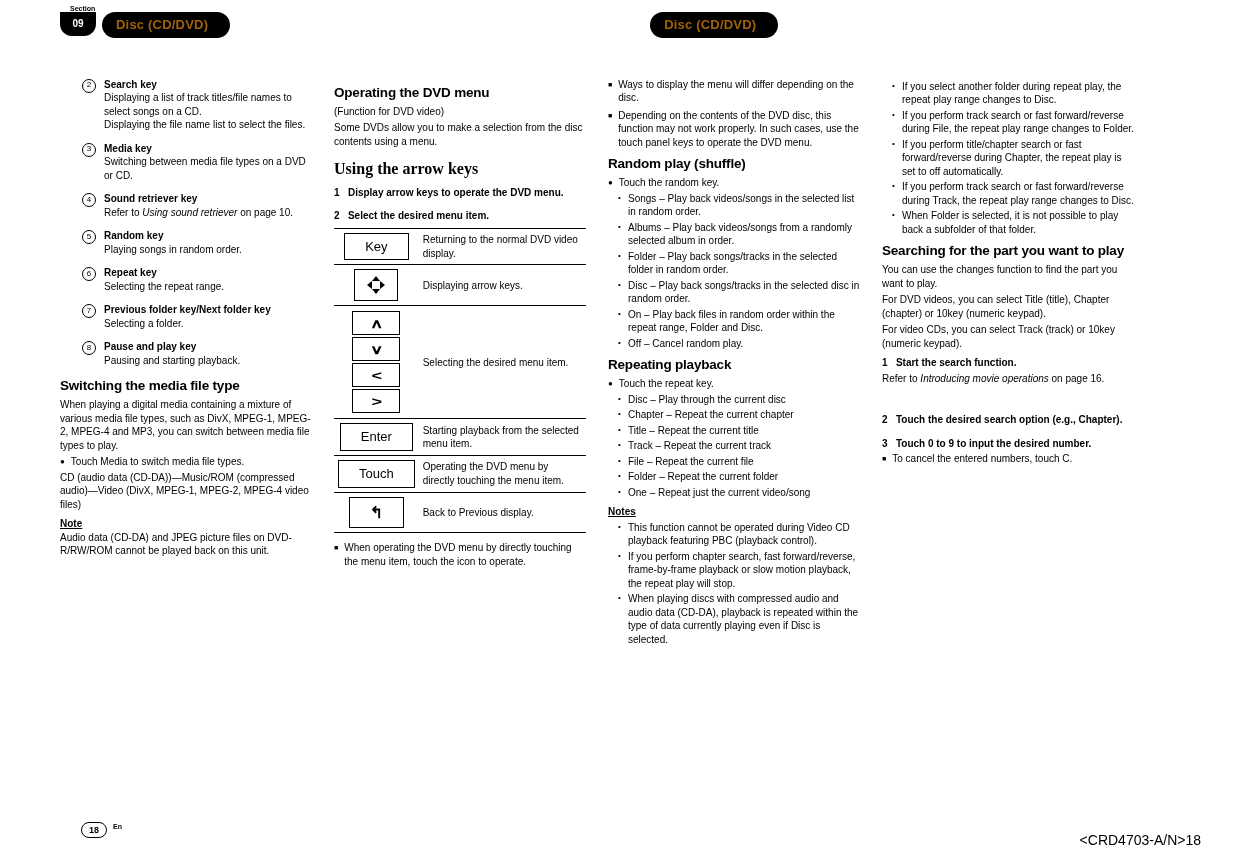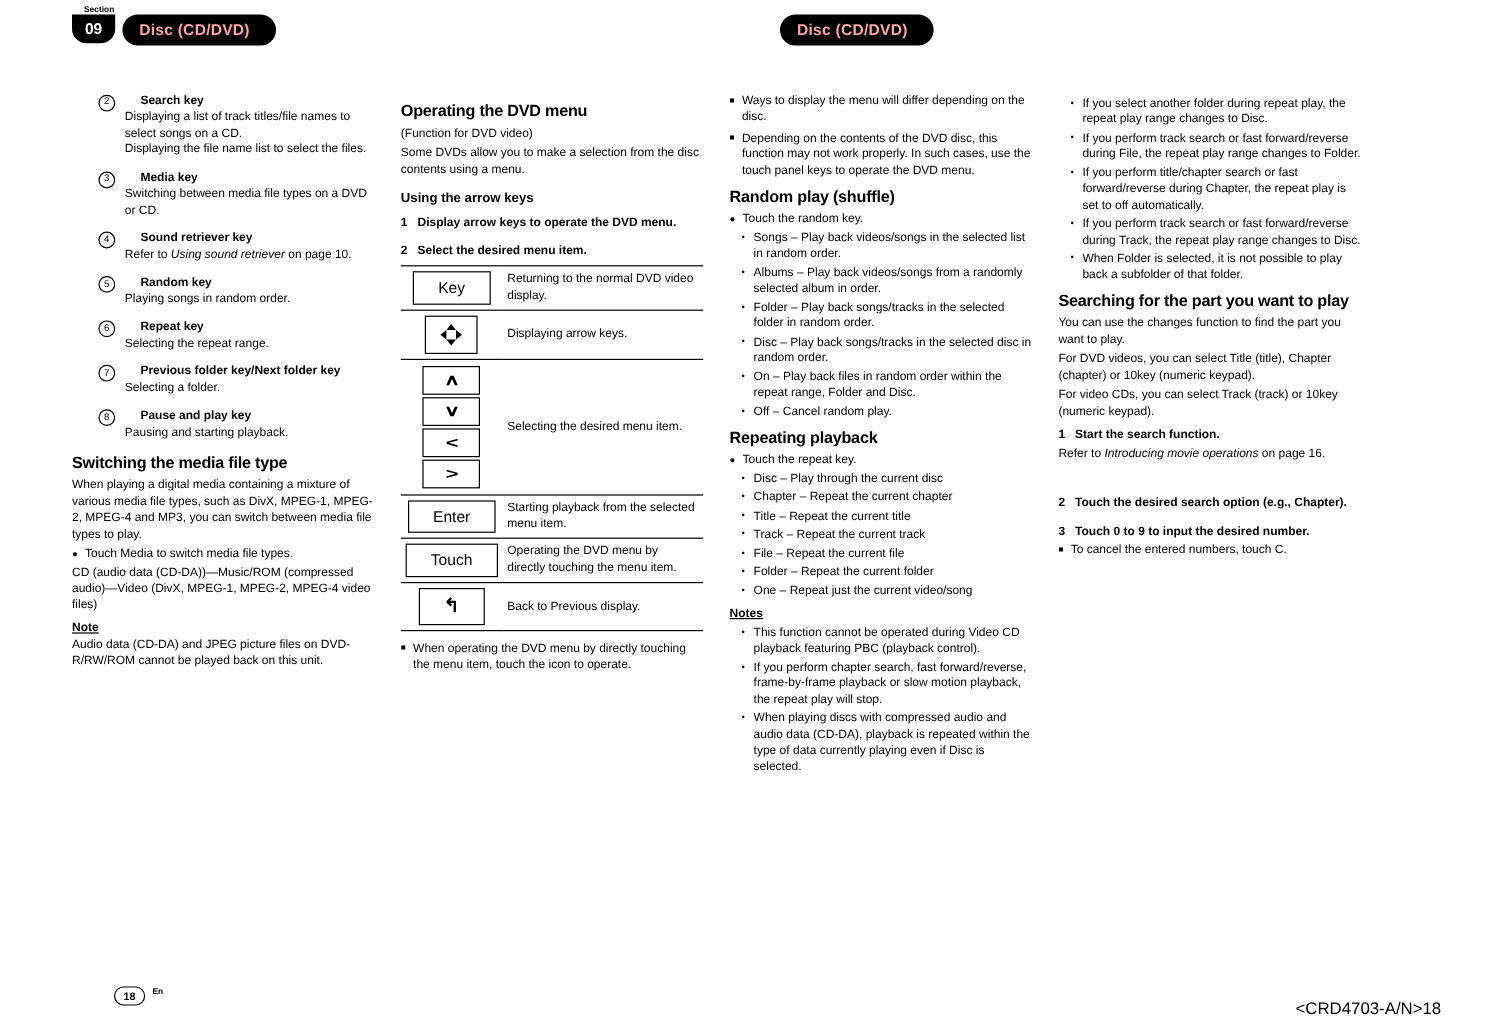--- a/index.html
+++ b/index.html
@@ -16,52 +16,52 @@
   }
   .top-bar { display: flex; align-items: flex-start; gap: 0; margin-bottom: 40px; }
   .section-label {
     font-size: 7px; font-weight: bold;
     position: absolute; top: 4px; left: 70px;
   }
   .sec-num {
     background: #000; color: #fff;
     border-radius: 0 0 12px 12px;
     width: 36px; height: 24px;
-    font-size: 13px; font-weight: bold;
+    font-size: 10px; font-weight: bold;
     display: flex; align-items: center; justify-content: center;
     margin-right: 6px;
     flex-shrink: 0;
   }
   .tab {
-    background: #000; color: #fca5a5;
+    background: #000; color: #a16207;
     border-radius: 14px;
     padding: 4px 22px 4px 14px;
     font-size: 13px; font-weight: bold;
     letter-spacing: 0.2px;
     display: inline-block;
   }
   .tab-wrap { display: flex; gap: 420px; }
   .columns {
     display: flex;
     gap: 22px;
   }
   .col { width: 252px; }
   .h-main { font-size: 13.5px; font-weight: bold; margin: 6px 0 3px 0; letter-spacing: -0.2px; }
-  .h-sub { font-size: 11px; font-weight: bold; margin: 10px 0 4px 0; }
+  .h-sub { font-size: 16px; font-weight: bold; margin: 10px 0 4px 0; font-family: Liberation Serif, serif; }
   .step-line { font-weight: bold; margin: 6px 0 2px 0; }
   .note-head { font-weight: bold; margin-top: 6px; text-decoration: underline; }
   .indent-block { padding-left: 22px; }
   .num-item { display: flex; margin-bottom: 10px; }
   .circ {
     width: 14px; height: 14px; border: 1px solid #000; border-radius: 50%;
     font-size: 8px; display: flex; align-items: center; justify-content: center;
     flex-shrink: 0; margin-right: 8px; margin-top: 1px;
   }
   .num-item .t { flex: 1; }
-  .num-item .t .k { font-weight: bold; margin-left: 13px; }
+  .num-item .t .k { font-weight: bold; }
   ul.dash { list-style: none; padding-left: 10px; margin: 2px 0; }
   ul.dash > li { position: relative; padding-left: 10px; margin-bottom: 2px; }
   ul.dash > li:before { content: "•"; position: absolute; left: 0; font-size: 8px; top: 1px; }
   .lead-dot { display: flex; margin-bottom: 2px; }
   .lead-dot:before { content: "●"; font-size: 8px; margin-right: 6px; margin-top: 2px; flex-shrink: 0; }
   .sq-note { display: flex; margin-bottom: 4px; }
   .sq-note:before { content: "■"; font-size: 7px; margin-right: 6px; margin-top: 2px; flex-shrink: 0; }
   .tbl { width: 100%; border-collapse: collapse; margin: 5px 0 8px 0; }
   .tbl td { border-top: 1px solid #000; border-bottom: 1px solid #000; padding: 4px 4px; vertical-align: middle; }
   .tbl td.icon-cell { width: 62px; text-align:center; }
@@ -81,21 +81,21 @@
   .tri.l { border-top:4px solid transparent; border-bottom:4px solid transparent; border-right:5px solid #000; left:0; top:5px;}
   .tri.r { border-top:4px solid transparent; border-bottom:4px solid transparent; border-left:5px solid #000; right:0; top:5px;}
   .chev-box {
     width: 48px; height: 24px; border: 1.5px solid #000; display: inline-flex;
     align-items:center; justify-content:center; margin: 1px 0;
   }
   .chev { font-size: 13px; font-weight: bold; transform: scaleX(1.4); }
   .back-arrow { font-size: 16px; font-weight: bold; }
   .italic { font-style: italic; }
   .page-badge {
-    position: absolute; bottom: 22px; left: 95px;
+    position: absolute; bottom: 22px; left: 81px;
     display: flex; gap: 6px;
   }
   .pg-oval {
     border: 1px solid #000; border-radius: 10px; padding: 1px 7px; font-size: 9px; font-weight: bold;
   }
   .en-label { font-size: 7px; font-weight: bold; }
   .doc-code {
     position: absolute; bottom: 10px; right: 40px; font-size: 14px;
   }
   .b { font-weight: normal; }

